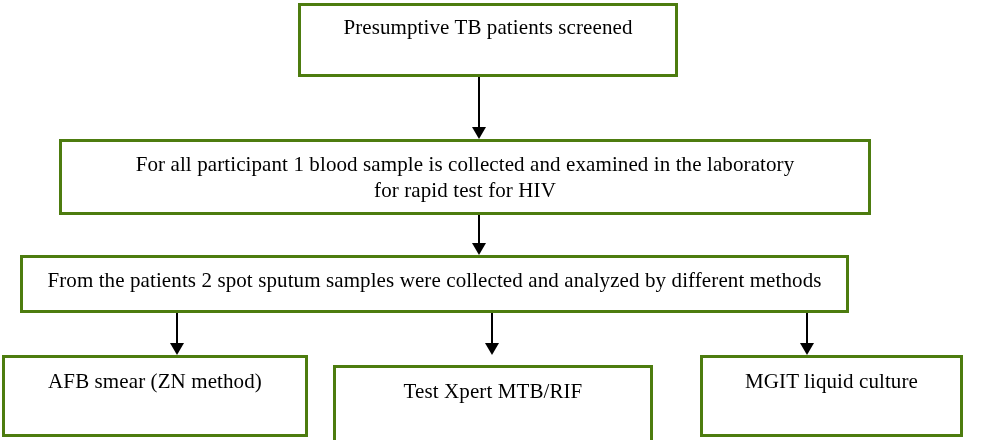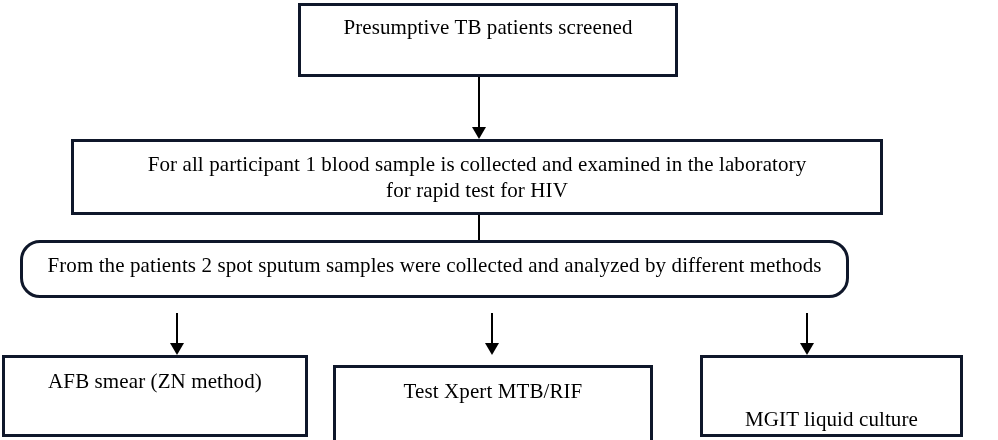--- a/index.html
+++ b/index.html
@@ -14,50 +14,50 @@
   #canvas {
     position: relative;
     width: 998px;
     height: 440px;
     background: #ffffff;
     overflow: hidden;
   }
   .node {
     position: absolute;
     box-sizing: border-box;
-    border: 3px solid #0f172a;
+    border: 3px solid #4d7c0f;
     background: #ffffff;
     text-align: center;
   }
   .node-label {
     display: block;
     font-size: 21px;
     line-height: 1.25;
     letter-spacing: 0.1px;
     padding: 0 10px;
     white-space: pre-line;
   }
   
   #node-screening      { left: 298px; top: 3px;   width: 380px; height: 74px; }
   #node-screening .node-label      { padding-top: 8px; }
 
-  #node-blood-hiv      { left: 71px;  top: 139px; width: 812px; height: 76px; }
+  #node-blood-hiv      { left: 59px;  top: 139px; width: 812px; height: 76px; }
   #node-blood-hiv .node-label      { padding-top: 9px; }
 
-  #node-sputum         { left: 20px;  top: 240px; width: 829px; height: 58px; border-radius: 20px; }
+  #node-sputum         { left: 20px;  top: 255px; width: 829px; height: 58px; }
   #node-sputum .node-label         { padding-top: 9px; }
 
   #node-afb-smear      { left: 2px;   top: 355px; width: 306px; height: 82px; text-align: center; }
   #node-afb-smear .node-label      { padding-top: 10px; }
 
   #node-xpert          { left: 333px; top: 365px; width: 320px; height: 82px; }
   #node-xpert .node-label          { padding-top: 10px; }
 
   #node-mgit           { left: 700px; top: 355px; width: 263px; height: 82px; }
-  #node-mgit .node-label           { padding-top: 10px; margin-top: 38px; }
+  #node-mgit .node-label           { padding-top: 10px; }
 
   
   .connector {
     position: absolute;
     width: 0;
   }
   .connector .shaft {
     position: absolute;
     left: 0;
     top: 0;

